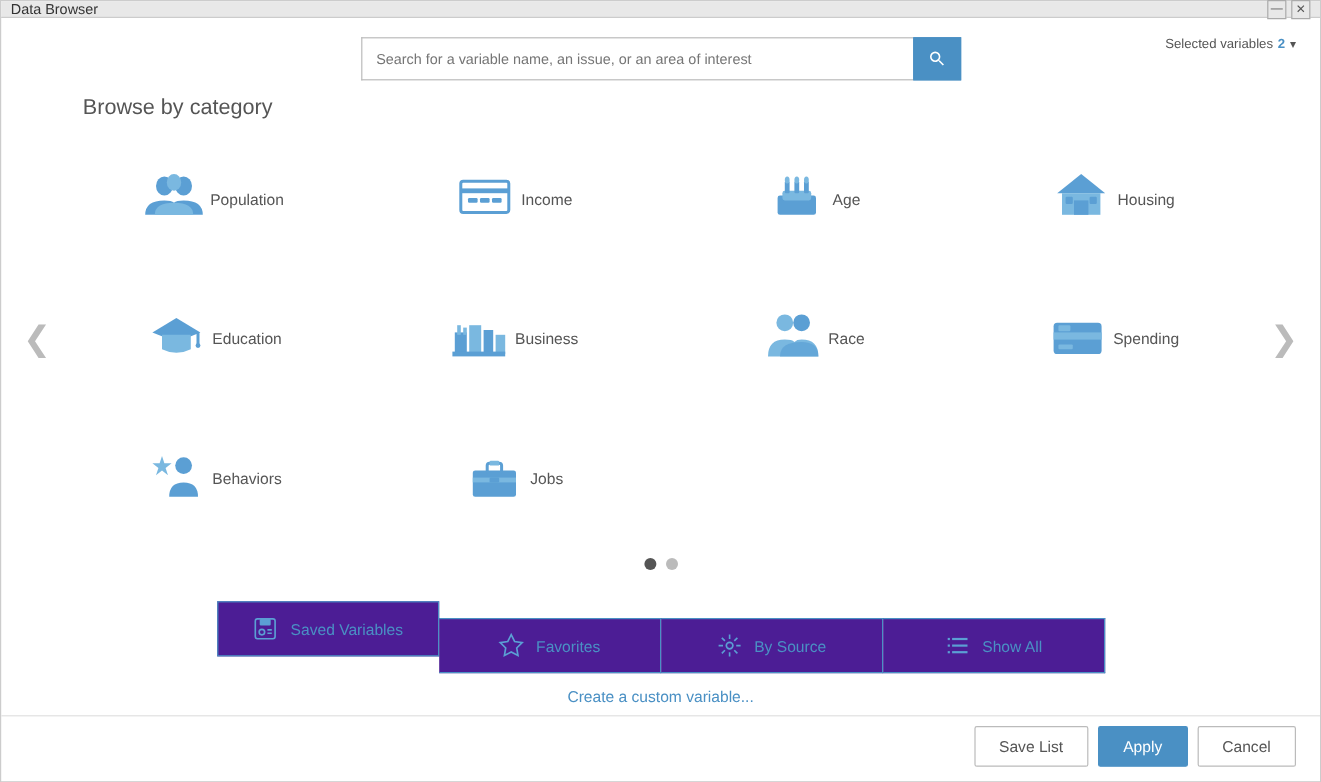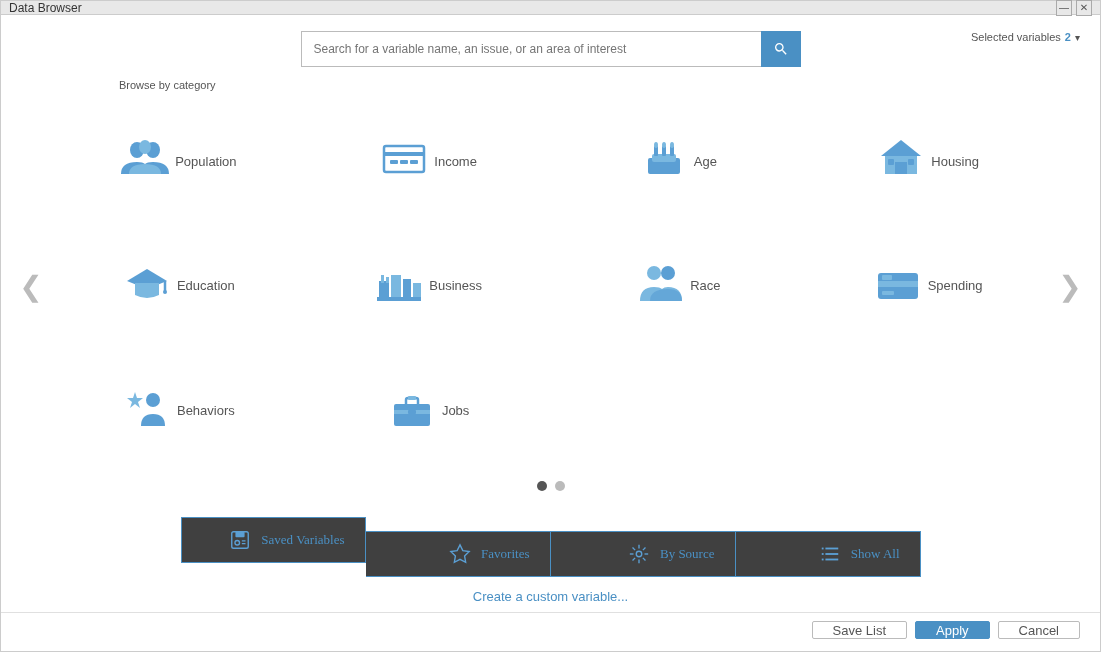--- a/index.html
+++ b/index.html
@@ -103,22 +103,22 @@
     }
     .selected-vars-count {
       color: #4a90c4;
       font-weight: bold;
     }
     .selected-vars-chevron {
       color: #555;
       font-size: 10px;
     }
     .browse-label {
-      padding: 4px 20px 8px 118px;
-      font-size: 11px;
+      padding: 4px 20px 8px 68px;
+      font-size: 18px;
       color: #555;
     }
     .carousel-area {
       flex: 1;
       display: flex;
       align-items: center;
       padding: 0 10px;
       position: relative;
     }
     .carousel-btn {
@@ -192,29 +192,29 @@
       align-items: center;
       justify-content: center;
       padding: 8px 20px;
       gap: 0;
     }
     .bottom-btn {
       display: flex;
       align-items: center;
       gap: 10px;
       border: 1px solid #4a90c4;
-      background: #404040;
+      background: #4c1d95;
       padding: 0 20px;
       height: 46px;
       font-size: 13px;
       color: #4a90c4;
       cursor: pointer;
-      font-family: Liberation Serif, serif;
+      font-family: Liberation Sans, sans-serif;
       width: 185px;
-      justify-content: flex-end;
+      justify-content: center;
     }
     .bottom-btn + .bottom-btn { border-left: none; margin-top: 28px; }
     .custom-link-row {
       display: flex;
       justify-content: center;
       padding: 4px 0 8px 0;
     }
     .custom-link {
       font-size: 13px;
       color: #4a90c4;
@@ -223,21 +223,21 @@
     }
     .action-row {
       display: flex;
       align-items: center;
       justify-content: flex-end;
       padding: 8px 20px 12px 20px;
       gap: 8px;
       border-top: 1px solid #e0e0e0;
     }
     .action-btn {
-      height: 18px;
+      height: 34px;
       padding: 0 20px;
       font-size: 13px;
       cursor: pointer;
       font-family: inherit;
       border: 1px solid #bbb;
       background: white;
       color: #555;
       border-radius: 2px;
     }
     .action-btn.primary {

